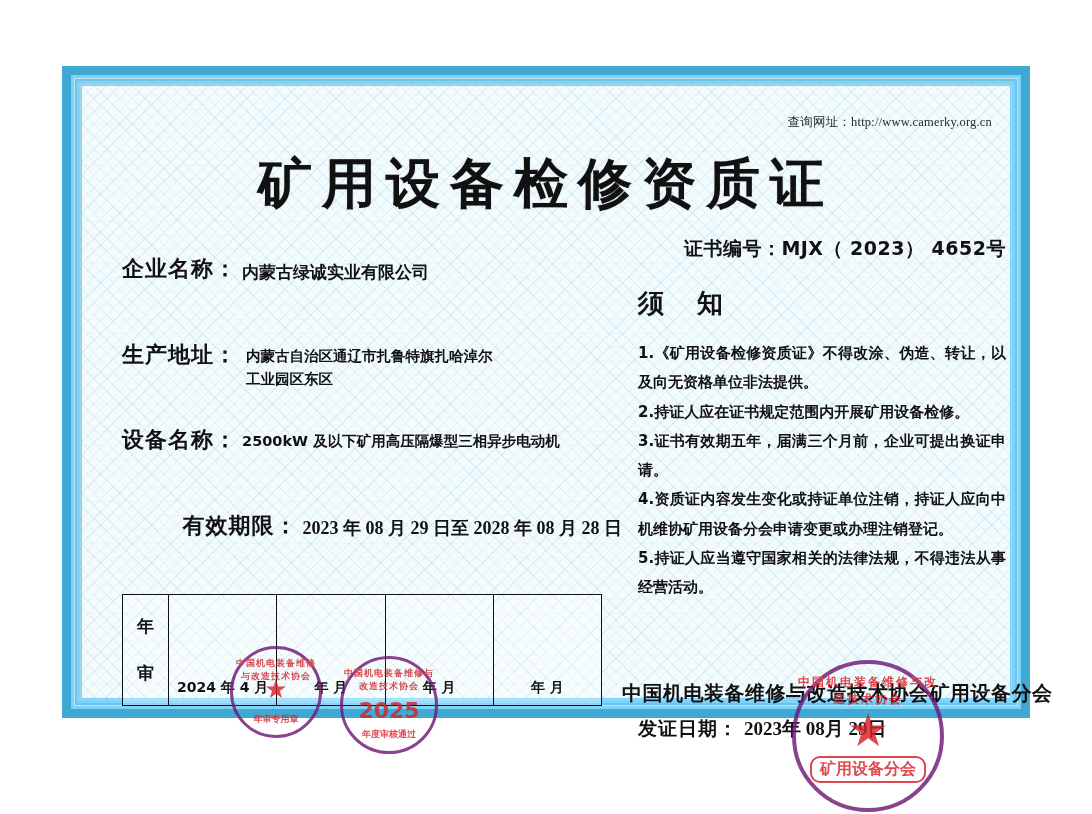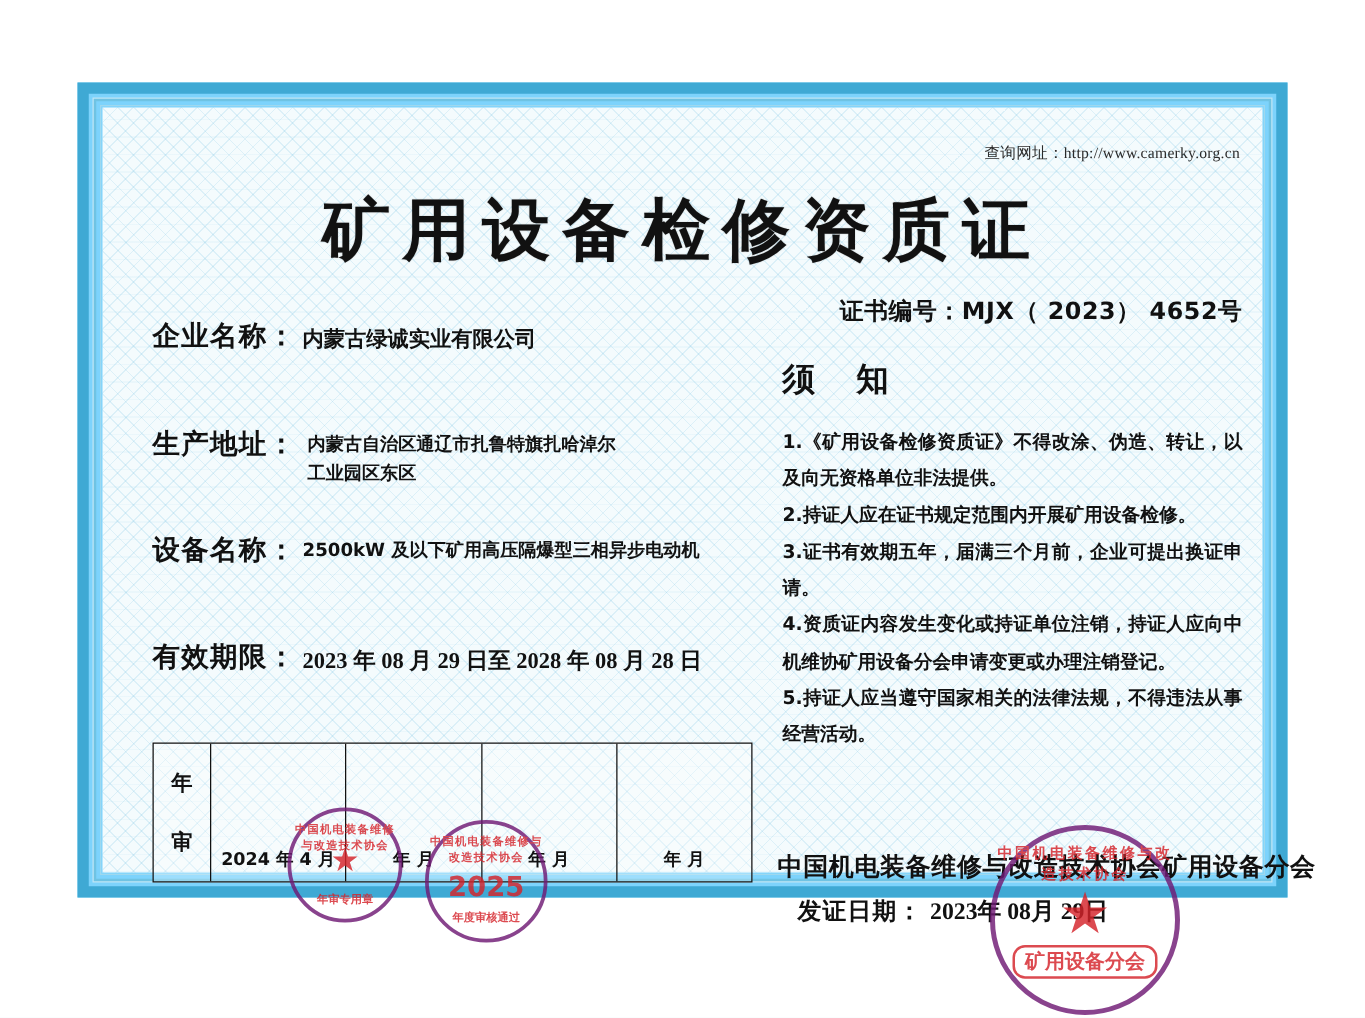--- a/index.html
+++ b/index.html
@@ -103,21 +103,21 @@
     box-sizing:border-box;
   }
   .rt-cell:last-child{border-right:none;}
   .rt-cell .cell-text{
     position:absolute;bottom:8px;left:0;width:100%;
     text-align:center;font-size:14px;color:#111;font-weight:bold;
     font-family:"DejaVu Sans","Liberation Sans",sans-serif;
   }
   .rt-cell .cell-year{color:#111;}
   
-  .right-col{position:absolute;left:544px;top:150px;width:368px;}
+  .right-col{position:absolute;left:556px;top:150px;width:368px;}
   .cert-no{
     font-size:19px;font-weight:bold;color:#111;text-align:right;
     font-family:"DejaVu Sans","Liberation Sans",sans-serif;
     letter-spacing:0.5px;
     white-space:nowrap;
   }
   .notice-title{
     margin-top:24px;
     font-size:26px;font-weight:bold;letter-spacing:12px;color:#111;
   }
@@ -209,21 +209,21 @@
           <span>内蒙古自治区通辽市扎鲁特旗扎哈淖尔</span><br>
           <span>工业园区东区</span>
         </span>
       </div>
 
       <div class="field f-equip" style="margin-top:34px;">
         <span class="field-label">设备名称：</span>
         <span class="field-value small">2500kW 及以下矿用高压隔爆型三相异步电动机</span>
       </div>
 
-      <div class="field f-valid" style="margin-top:52px;">
+      <div class="field f-valid" style="margin-top:52px;text-align:right;">
         <span class="field-label">有效期限：</span>
         <span class="field-value valid">2023 年 08 月 29 日至 2028 年 08 月 28 日</span>
       </div>
     </div>
 
     <div class="review-table">
       <div class="rt-head">
         <span>年</span>
         <span>审</span>
       </div>

